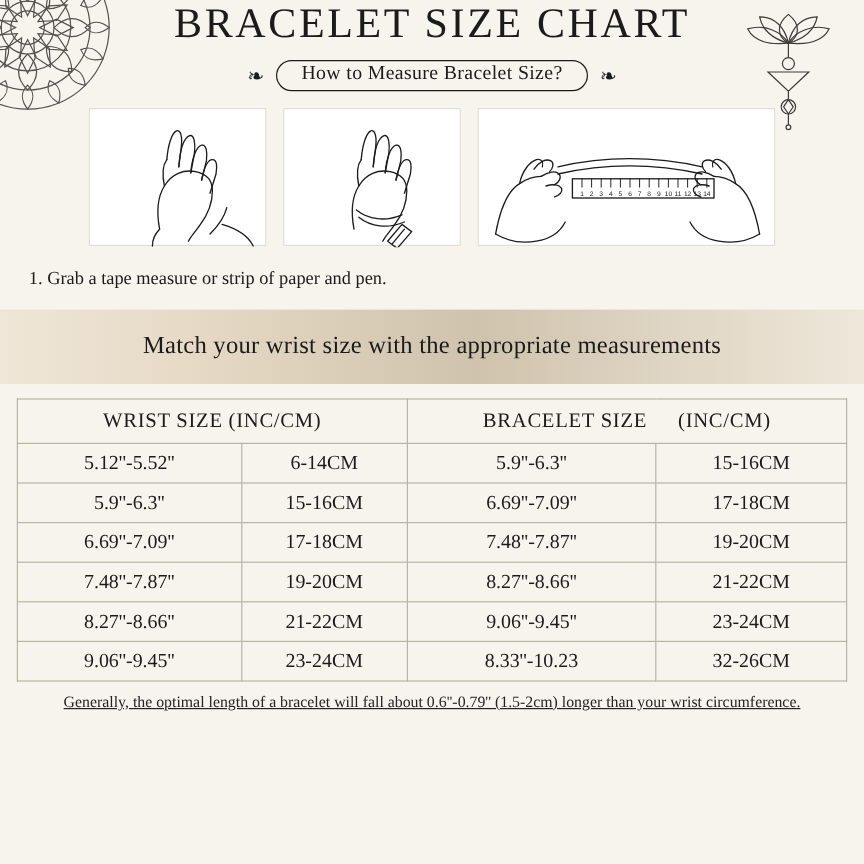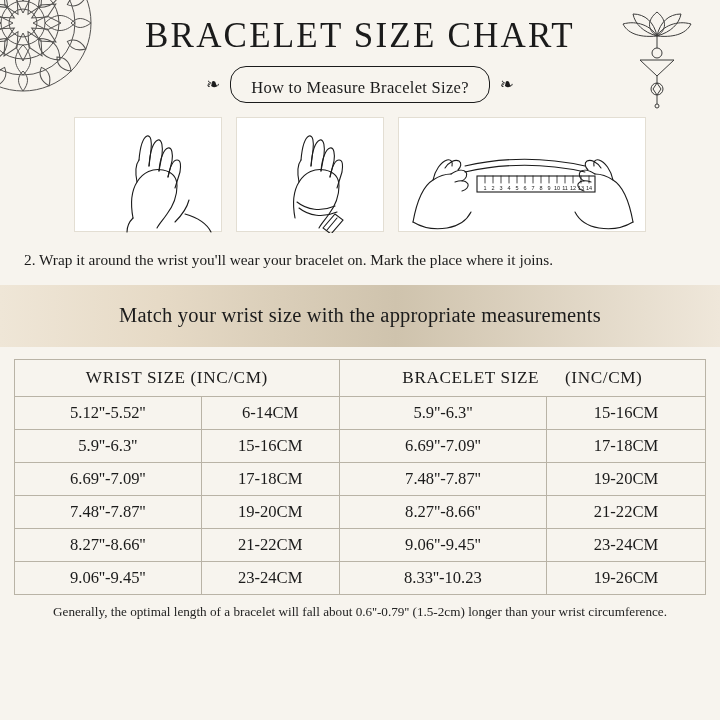--- a/index.html
+++ b/index.html
@@ -34,36 +34,36 @@
     height: 105px;
     opacity: .85;
     pointer-events: none;
   }
 
   
   .title {
     text-align: center;
     font-size: 35px;
     letter-spacing: 2.2px;
-    padding-top: 16px;
+    padding-top: 0;
     font-weight: normal;
     margin: 0;
   }
 
   .subtitle-row {
     display: flex;
     align-items: center;
     justify-content: center;
     gap: 10px;
     margin-top: 10px;
   }
   .sub-pill {
     border: 1.4px solid #1b1b1b;
     border-radius: 16px;
-    padding: 11px 20px 4px 20px;
+    padding: 0 20px 4px 20px;
     font-size: 16.5px;
     letter-spacing: .3px;
   }
   .flourish {
     font-size: 17px;
     line-height: 1;
     color: #1b1b1b;
   }
 
   
@@ -134,20 +134,21 @@
   .col-c { width: 30%; }
   .col-d { width: 23%; }
   .th-gap { display: inline-block; width: 16px; }
 
   
   .footnote {
     text-align: center;
     font-size: 13.2px;
     margin-top: 9px;
     color: #232323;
+    text-decoration: underline;
   }
 </style>
 </head>
 <body>
 
 <svg class="mandala" viewBox="0 0 150 150">
   <g stroke="#1b1b1b" fill="none" stroke-width="1">
     <circle cx="75" cy="75" r="14"></circle>
     <circle cx="75" cy="75" r="22"></circle>
     <circle cx="75" cy="75" r="36"></circle>
@@ -310,21 +311,21 @@
         <text x="166" y="72" font-size="5.5" fill="#1b1b1b" stroke="none" text-anchor="middle" font-family="Liberation Sans, sans-serif">11</text>
         <text x="174" y="72" font-size="5.5" fill="#1b1b1b" stroke="none" text-anchor="middle" font-family="Liberation Sans, sans-serif">12</text>
         <text x="182" y="72" font-size="5.5" fill="#1b1b1b" stroke="none" text-anchor="middle" font-family="Liberation Sans, sans-serif">13</text>
         <text x="190" y="72" font-size="5.5" fill="#1b1b1b" stroke="none" text-anchor="middle" font-family="Liberation Sans, sans-serif">14</text>
       </g>
     </svg>
   </div>
 </div>
 
 <div class="steps">
-  <span class="step">2. Wrap it around the wrist you'll wear your bracelet on. Mark the place where it joins.</span>
+  <span class="step">1. Grab a tape measure or strip of paper and pen.</span>
 </div>
 
 <div class="banner">
   <span class="banner-line">Match your wrist size with the appropriate measurements</span>
 </div>
 
 <table class="size-chart">
   <colgroup>
     <col class="col-a">
       <col class="col-b">
@@ -372,18 +373,18 @@
     <tr>
       <td>8.27''-8.66''</td>
       <td>21-22CM</td>
       <td>9.06''-9.45''</td>
       <td>23-24CM</td>
     </tr>
     <tr>
       <td>9.06''-9.45''</td>
       <td>23-24CM</td>
       <td>8.33''-10.23</td>
-      <td>19-26CM</td>
+      <td>32-26CM</td>
     </tr>
   </tbody>
 </table>
 
 <div class="footnote">Generally, the optimal length of a bracelet will fall about 0.6''-0.79'' (1.5-2cm) longer than your wrist circumference.</div>
 
 </body></html>

